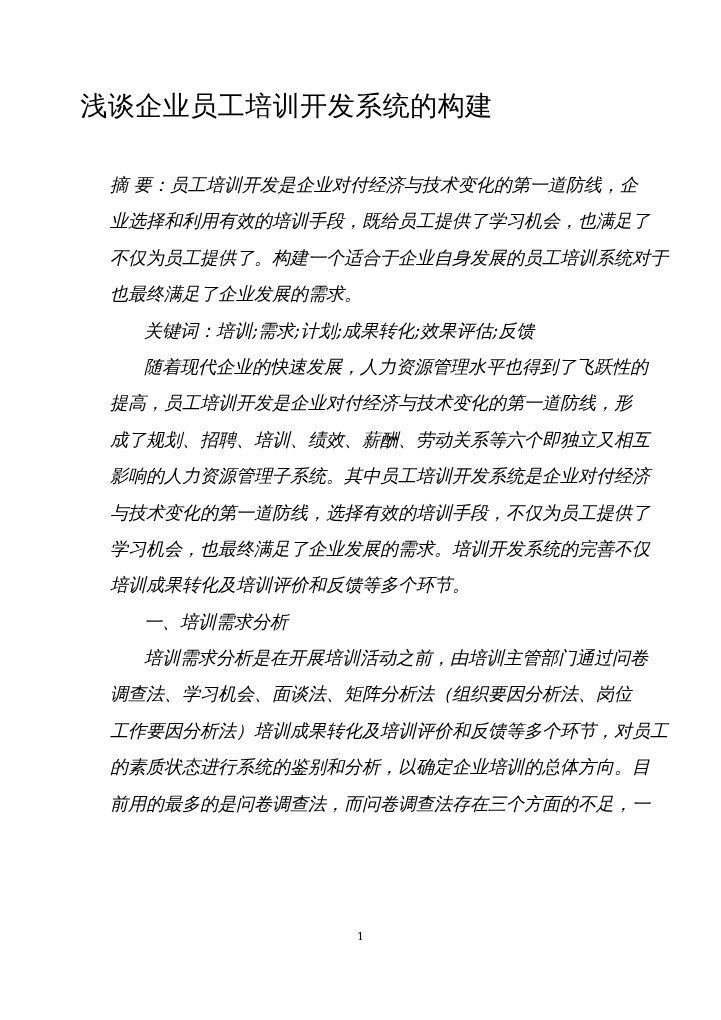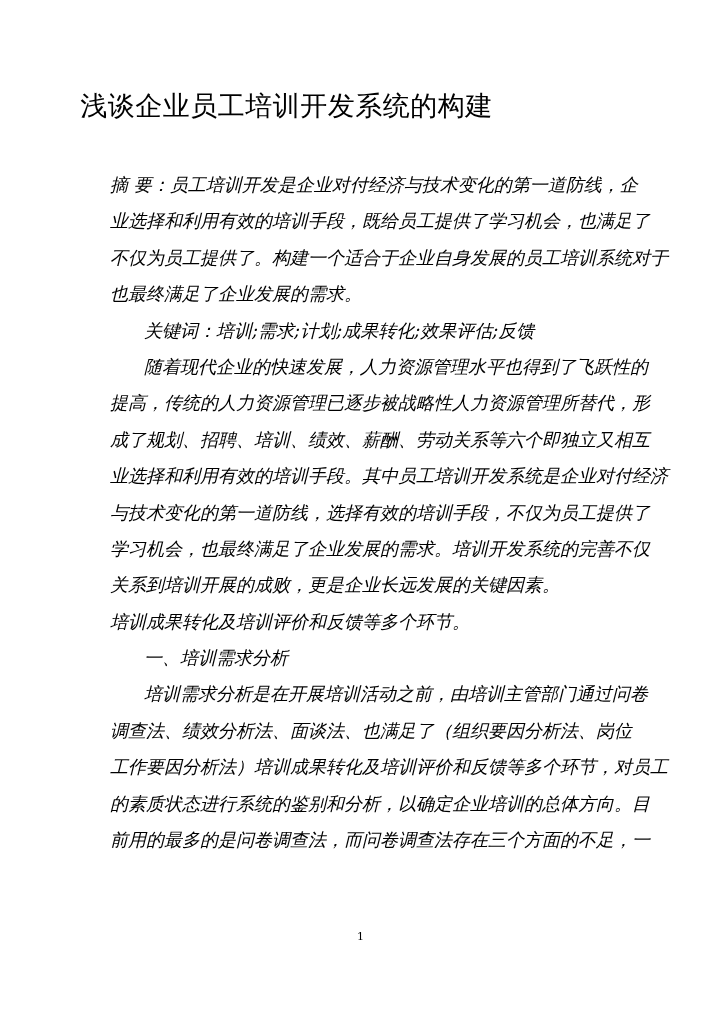--- a/index.html
+++ b/index.html
@@ -73,29 +73,28 @@
 <div class="page">
   <h1 class="title">浅谈企业员工培训开发系统的构建</h1>
 
   <div class="body-text">
     <span class="line">摘  要：员工培训开发是企业对付经济与技术变化的第一道防线，企</span>
     <span class="line">业选择和利用有效的培训手段，既给员工提供了学习机会，也满足了</span>
     <span class="line">不仅为员工提供了。构建一个适合于企业自身发展的员工培训系统对于</span>
     <span class="line last">也最终满足了企业发展的需求。</span>
     <span class="line indent last">关键词：培训;需求;计划;成果转化;效果评估;反馈</span>
     <span class="line indent">随着现代企业的快速发展，人力资源管理水平也得到了飞跃性的</span>
-    <span class="line">提高，传统的人力资源管理已逐步被战略性人力资源管理所替代，形</span>
+    <span class="line">提高，员工培训开发是企业对付经济与技术变化的第一道防线，形</span>
     <span class="line">成了规划、招聘、培训、绩效、薪酬、劳动关系等六个即独立又相互</span>
-    <span class="line">业选择和利用有效的培训手段。其中员工培训开发系统是企业对付经济</span>
+    <span class="line">影响的人力资源管理子系统。其中员工培训开发系统是企业对付经济</span>
     <span class="line">与技术变化的第一道防线，选择有效的培训手段，不仅为员工提供了</span>
     <span class="line">学习机会，也最终满足了企业发展的需求。培训开发系统的完善不仅</span>
-    <span class="line last">关系到培训开展的成败，更是企业长远发展的关键因素。</span>
     <span class="line last">培训成果转化及培训评价和反馈等多个环节。</span>
     <span class="line indent last">一、培训需求分析</span>
     <span class="line indent">培训需求分析是在开展培训活动之前，由培训主管部门通过问卷</span>
-    <span class="line">调查法、绩效分析法、面谈法、也满足了（组织要因分析法、岗位</span>
+    <span class="line">调查法、学习机会、面谈法、矩阵分析法（组织要因分析法、岗位</span>
     <span class="line">工作要因分析法）培训成果转化及培训评价和反馈等多个环节，对员工</span>
     <span class="line">的素质状态进行系统的鉴别和分析，以确定企业培训的总体方向。目</span>
     <span class="line">前用的最多的是问卷调查法，而问卷调查法存在三个方面的不足，一</span>
   </div>
 
   <div class="page-number">1</div>
 </div>
 
 </body></html>

